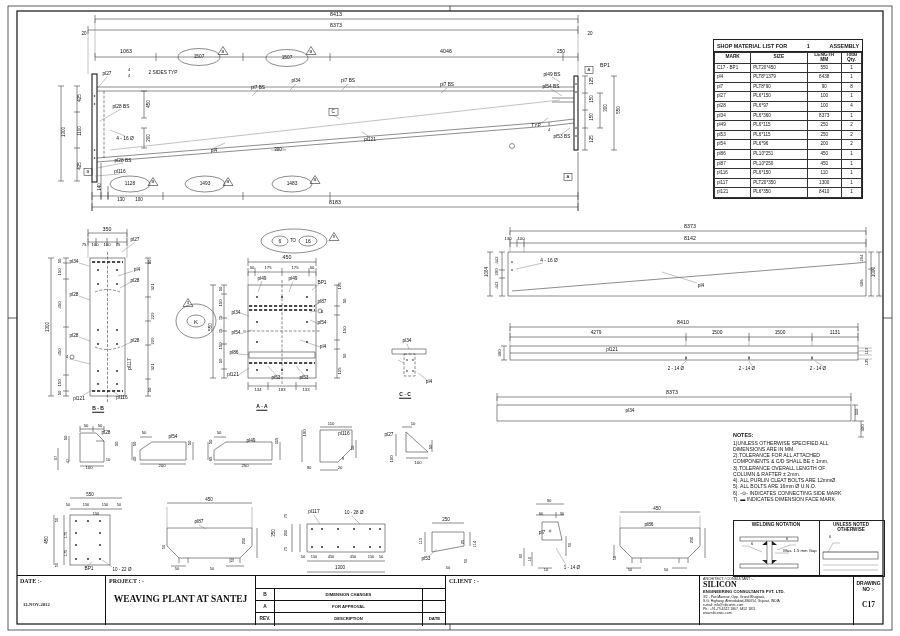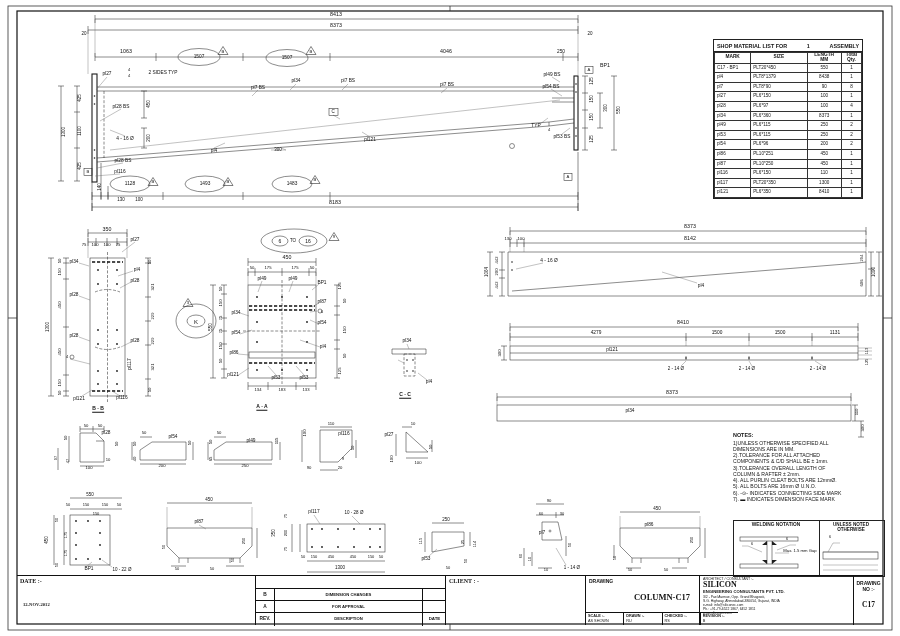--- a/index.html
+++ b/index.html
@@ -414,49 +414,43 @@
   <div class="t2">
     <span>UNLESS NOTED</span><br><span>OTHERWISE</span>
   </div>
 </div>
 
 <div class="tb">
   <div class="cell" style="left:0;width:88px;">
     <span class="cl-lab">DATE :-</span>
     <span class="dateval">12-NOV-2012</span>
   </div>
+  <div class="cell" style="left:88px;width:150px;">
+    <span class="cl-lab">PROJECT : -</span>
+    <div class="projname">WEAVING  PLANT AT SANTEJ</div>
+  </div>
   <div class="cell" style="left:238px;width:190px;">
     <div class="revrow" style="top:12px;">
       <div class="c1">B</div>
       <div class="c2">DIMENSION CHANGES</div>
       <div class="c3"></div>
     </div>
     <div class="revrow" style="top:24px;">
       <div class="c1">A</div>
       <div class="c2">FOR APPROVAL</div>
       <div class="c3"></div>
     </div>
     <div class="revrow" style="top:36px;height:13px;">
       <div class="c1">REV.</div>
       <div class="c2">DESCRIPTION</div>
       <div class="c3">DATE</div>
     </div>
   </div>
   <div class="cell" style="left:428px;width:140px;">
     <span class="cl-lab">CLIENT : -</span>
-  </div>
-  <div class="cell" style="left:568px;width:153px;">
-    <span class="cl-lab" style="font-family:'Liberation Sans',sans-serif;font-size:5px;">DRAWING</span>
-    <div class="dwgname">COLUMN-C17</div>
-    <div class="dwgbot">
-      <div><b>SCALE :-</b><span>AS SHOWN</span></div>
-      <div><b>DRAWN :-</b><span>RU</span></div>
-      <div><b>CHECKED :-</b><span>RS</span></div>
-      <div><b>REVISION :-</b><span>B</span></div>
-    </div>
   </div>
   <div class="cell arch" style="left:682px;width:115px;">
     <div class="a0">ARCHITECT / CONSULTANT :-</div>
     <div class="a1">SILICON</div>
     <div class="a2">ENGINEERING CONSULTANTS PVT. LTD.</div>
     <div class="a3">3/2 - Pael Avenue, Opp. Grand Bhagwati,</div>
     <div class="a3">S.G. Highway, Ahmedabad-380054, Gujarat, INDIA</div>
     <div class="a3">e-mail: info@siliconec.com</div>
     <div class="a3">Ph.: +91-79-6522 1867, 6452 1811</div>
     <div class="a3">www.siliconec.com</div>

